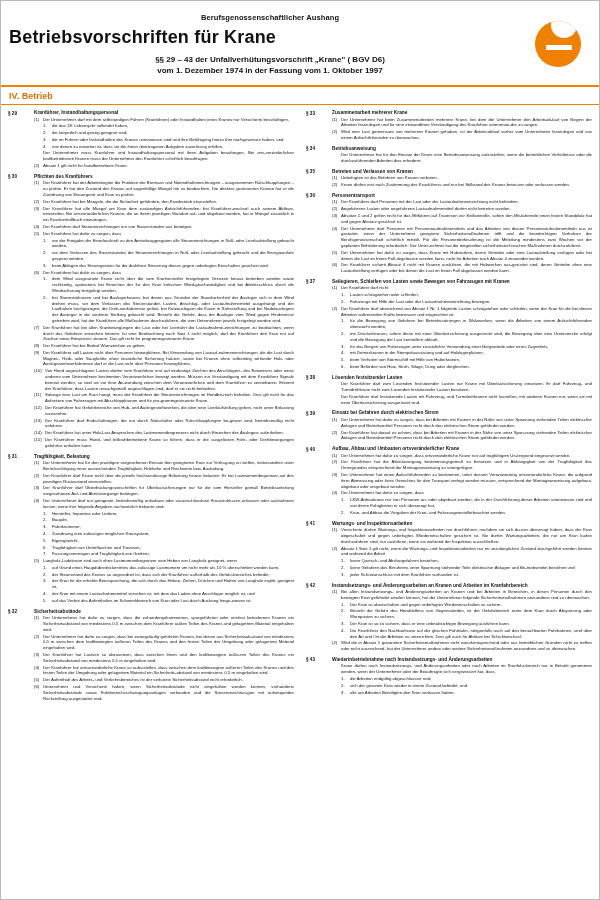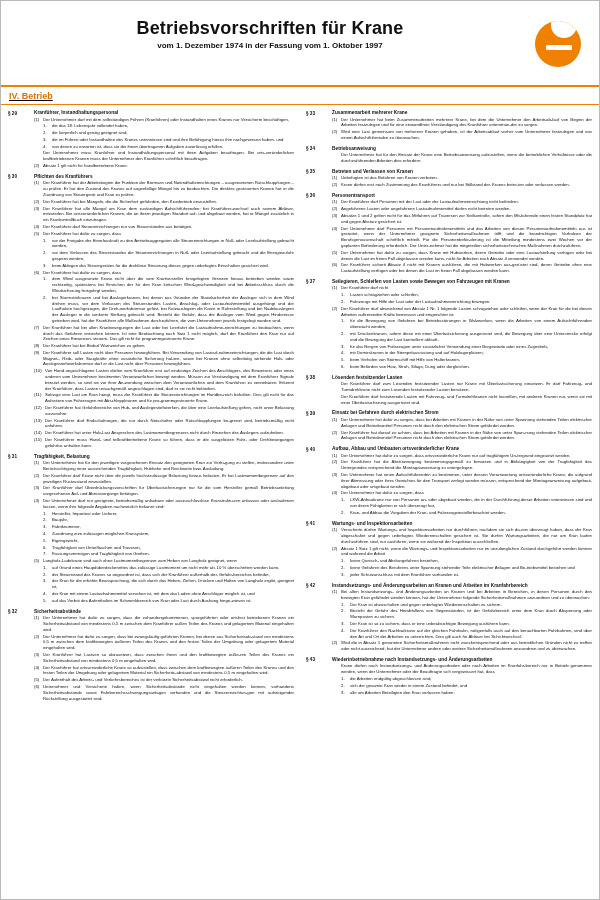--- a/index.html
+++ b/index.html
@@ -31,21 +31,20 @@
   }
   .hdr-sup {
     text-align: center;
     font-size: 7.5px;
     font-weight: bold;
     color: #111;
     letter-spacing: .1px;
     margin-right: 60px;
   }
   .hdr-title {
-    text-align: center;
     font-size: 18px;
     font-weight: bold;
     color: #111;
     margin: 5px 60px 0 0;
     letter-spacing: .2px;
   }
   .hdr-sub1 {
     text-align: center;
     font-size: 8px;
     font-weight: bold;
@@ -84,21 +83,20 @@
     top: 24px;
     width: 26px;
     height: 5px;
     background: #ffffff;
     border-radius: 1px;
   }
   
   .section-band {
     padding: 4px 8px 3px 8px;
     border-bottom: 1px solid #f08000;
-    text-decoration: underline;
   }
   .section-band .sec-title {
     font-size: 9px;
     font-weight: bold;
     color: #e07000;
   }
   
   .cols {
     display: flex;
     padding: 5px 7px 6px 7px;
@@ -158,21 +156,23 @@
   .nested {
     margin-left: 9px;
   }
 </style>
 </head>
 <body>
 
 <div class="poster">
 
   <div class="header">
+    <div class="hdr-sup">Berufsgenossenschaftlicher Aushang</div>
     <div class="hdr-title">Betriebsvorschriften für Krane</div>
+    <div class="hdr-sub1">§§ 29 – 43 der Unfallverhütungsvorschrift „Krane" ( BGV D6)</div>
     <div class="hdr-sub2">vom 1. Dezember 1974 in der Fassung vom 1. Oktober 1997</div>
     <div class="logo">
       <div class="cut"></div>
       <div class="bar"></div>
     </div>
   </div>
 
   <div class="section-band">
     <div class="sec-title">IV. Betrieb</div>
   </div>

